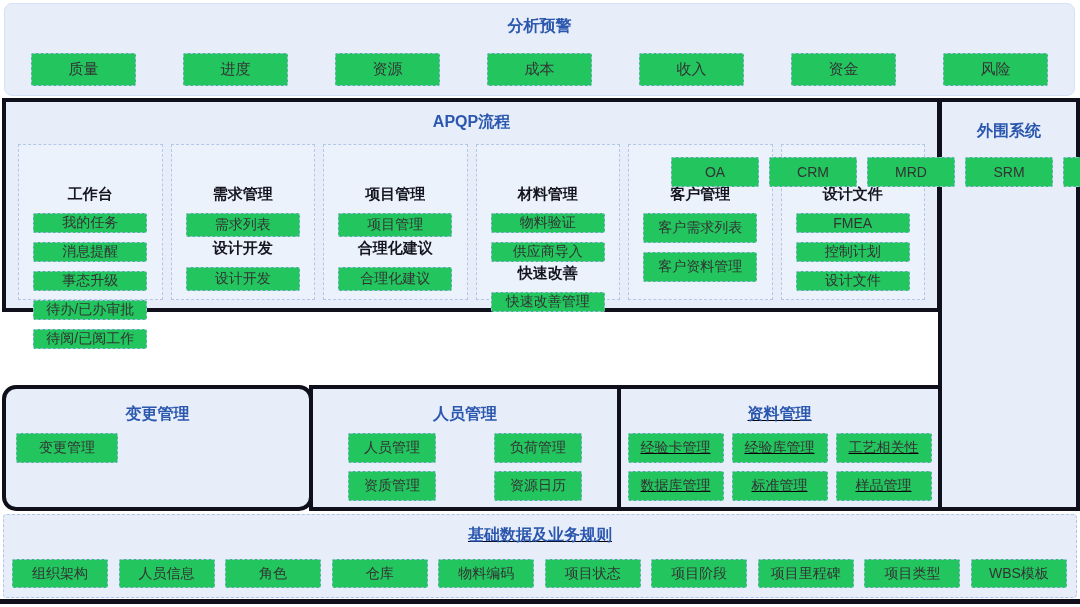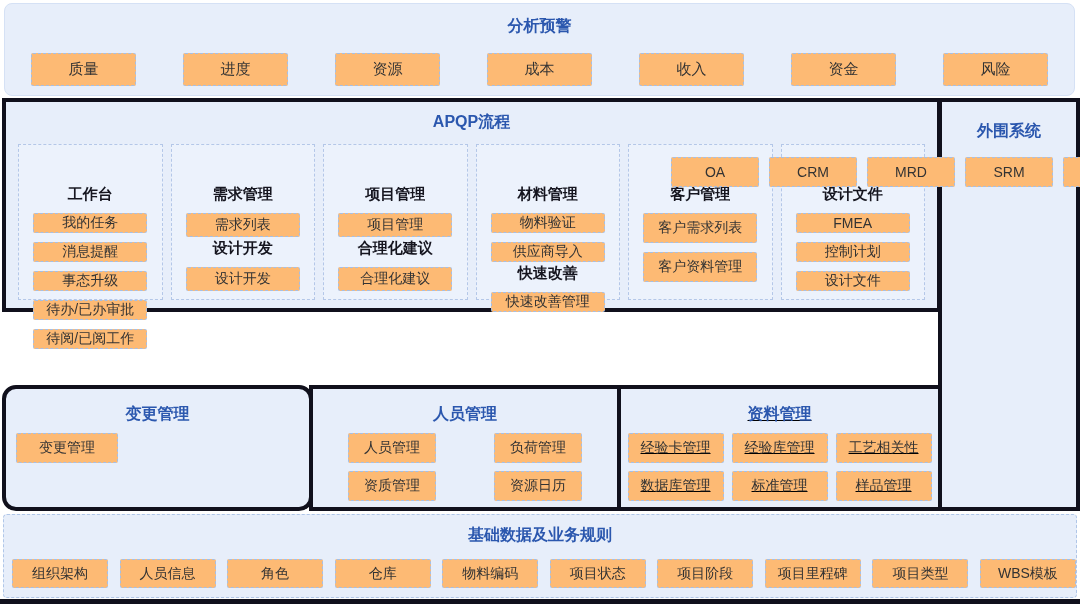--- a/index.html
+++ b/index.html
@@ -3,21 +3,21 @@
 <meta charset="utf-8">
 <style>
   html,body{margin:0;padding:0;background:#ffffff;}
   .canvas{
     position:relative;width:1080px;height:607px;background:#ffffff;
     font-family:"Liberation Sans","DejaVu Sans",sans-serif;overflow:hidden;
   }
   .blue-title{color:#2b57ae;font-weight:bold;font-size:16px;text-align:center;line-height:21px;}
   .dark-title{color:#15151f;font-weight:bold;font-size:15px;text-align:center;line-height:21px;margin-top:28px;}
   .btn{
-    background:#fdba74;border:1px dashed #a6bfe4;border-radius:2px;color:#333333;
+    background:#22c55e;border:1px dashed #a6bfe4;border-radius:2px;color:#333333;
     display:flex;align-items:center;justify-content:center;font-size:14px;box-sizing:border-box;
   }
   .block{position:absolute;box-sizing:border-box;background:#e7eefa;}
   .thick{border:4px solid #10101c;}
 
   
   #top-block{left:4px;top:3px;width:1071px;height:93px;border:1px solid #d5e1f5;border-radius:8px;}
   #top-block .title{margin-top:11px;}
   #top-row{position:absolute;left:26px;right:26px;bottom:9px;display:flex;justify-content:space-between;}
   .top-btn{width:105px;height:33px;font-size:15px;}
@@ -47,23 +47,23 @@
   #personnel-block{left:309px;top:385px;width:312px;height:126px;}
   #personnel-block .title{margin-top:14px;}
   #personnel-grid{margin-top:9px;display:grid;grid-template-columns:repeat(2,88px);column-gap:58px;row-gap:8px;justify-content:center;}
   .grid-btn{height:30px;}
 
   #data-block{left:617px;top:385px;width:325px;height:126px;text-decoration:underline;}
   #data-block .title{margin-top:14px;}
   #data-grid{margin-top:9px;display:grid;grid-template-columns:repeat(3,96px);column-gap:8px;row-gap:8px;justify-content:center;}
 
   
-  #base-block{left:3px;top:514px;width:1074px;height:84px;border:1px dashed #b0c6e8;border-radius:4px;}
+  #base-block{left:3px;top:514px;width:1074px;height:84px;border:1px dashed #b0c6e8;border-radius:4px;text-decoration:underline;}
   #base-block .title{margin-top:9px;}
-  #base-row{position:absolute;left:8px;right:0;bottom:9px;display:flex;justify-content:space-between;}
+  #base-row{position:absolute;left:8px;right:9px;bottom:9px;display:flex;justify-content:space-between;}
   .base-btn{width:96px;height:29px;}
 
   #bottom-line{position:absolute;left:0;top:599px;width:1080px;height:5px;background:#10101c;}
 </style>
 </head>
 <body>
 
 <div class="canvas">
 
   <div class="block" id="top-block">

